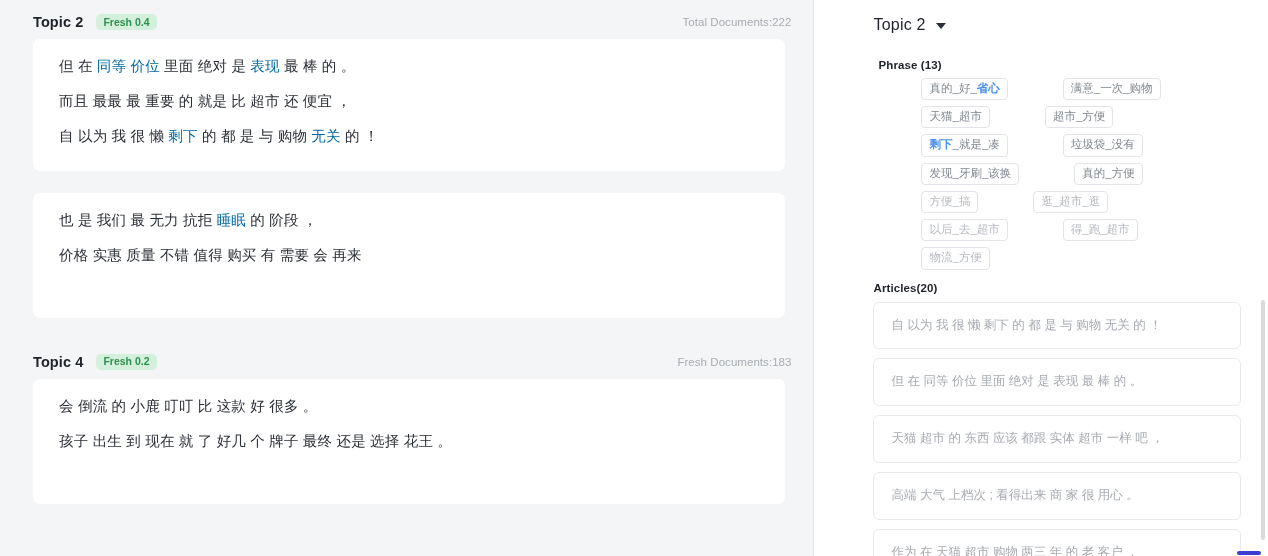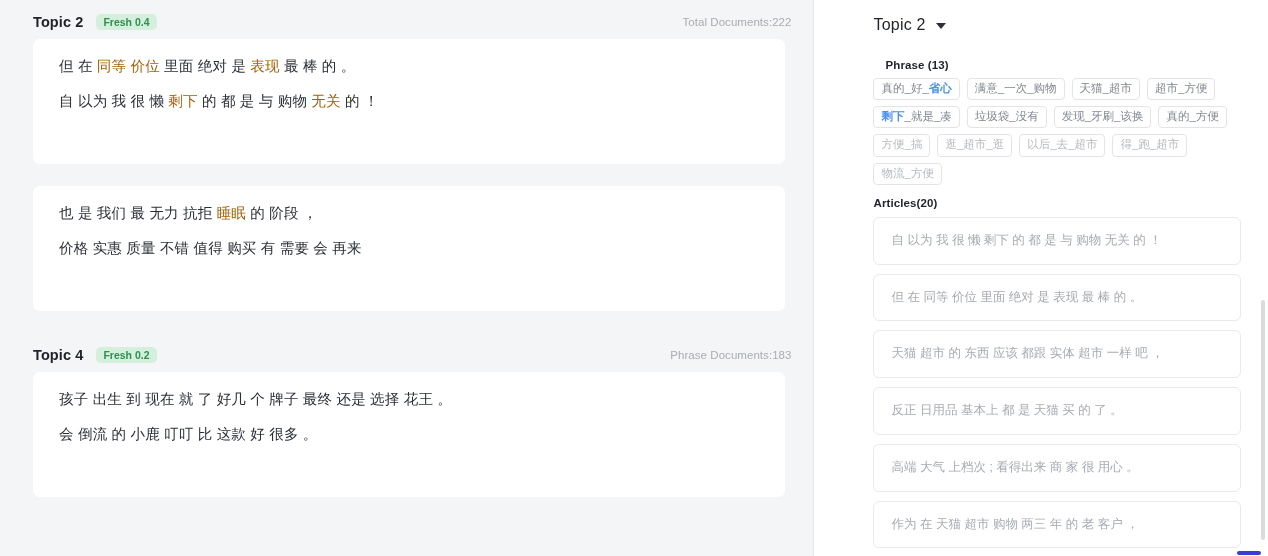--- a/index.html
+++ b/index.html
@@ -71,21 +71,21 @@
   }
   .doc-line {
     font-size: 14.5px;
     color: #2b2f36;
     line-height: 1.05;
     margin-bottom: 20px;
     white-space: nowrap;
     letter-spacing: .2px;
   }
   .doc-line:last-child { margin-bottom: 0; }
-  .hl { color: #a16207; }
+  .hl { color: #0369a1; }
   .spacer-gap { height: 22px; }
 
   
   .right-panel {
     width: 427px;
     height: 556px;
     background: #ffffff;
     position: relative;
     overflow: hidden;
     padding: 0 0 0 0;
@@ -110,40 +110,41 @@
     width: 0; height: 0;
     border-left: 5.5px solid transparent;
     border-right: 5.5px solid transparent;
     border-top: 6.5px solid #2b2f36;
     margin-top: 2px;
   }
   .section-label {
     font-size: 11.5px;
     font-weight: bold;
     color: #1f2329;
-    margin: 25px 0 7px 12px;
+    margin: 25px 0 7px 5px;
     letter-spacing: .1px;
   }
   .chips {
     display: flex;
     flex-wrap: wrap;
     gap: 6px 7px;
     max-width: 380px;
   }
   .chip {
     border: 1px solid #e2e4e7;
     border-radius: 4px;
     padding: 3px 7px 4px 7px;
     font-size: 11.5px;
     color: #7c8characters;
     color: #828890;
     background: #fff;
     line-height: 1.15;
     white-space: nowrap;
     cursor: pointer;
+    margin-left: 48px;
   }
   .chip.dim { color: #b6bac0; }
   .chip .chip-hl { color: #4a90ee; font-weight: bold; }
   .articles-label {
     font-size: 11.5px;
     font-weight: bold;
     color: #1f2329;
     margin: 12px 0 8px 0;
     letter-spacing: .1px;
   }
@@ -193,40 +194,41 @@
   <div class="left-panel">
     <div id="topics-container">
         <div class="topic-card">
           <div class="topic-head">
             <span class="topic-title">Topic 2</span>
             <span class="fresh-badge">Fresh 0.4</span>
             <span class="total-docs">Total Documents:222</span>
           </div>
           <div class="topic-body">
             <div class="doc-line"><span>但 在 </span><span class="hl">同等 价位</span><span> 里面 绝对 是 </span><span class="hl">表现</span><span> 最 棒 的 。</span></div>
+            <div class="doc-line"><span>而且 最最 最 重要 的 就是 比 超市 还 便宜 ，</span></div>
             <div class="doc-line"><span>自 以为 我 很 懒 </span><span class="hl">剩下</span><span> 的 都 是 与 购物 </span><span class="hl">无关</span><span> 的 ！</span></div>
           </div>
         </div>
         <div class="spacer-gap"></div>
         <div class="topic-card">
           <div class="topic-body">
             <div class="doc-line"><span>也 是 我们 最 无力 抗拒 </span><span class="hl">睡眠</span><span> 的 阶段 ，</span></div>
             <div class="doc-line"><span>价格 实惠 质量 不错 值得 购买 有 需要 会 再来</span></div>
           </div>
         </div>
         <div class="spacer-gap"></div>
         <div class="topic-card">
           <div class="topic-head">
             <span class="topic-title">Topic 4</span>
             <span class="fresh-badge">Fresh 0.2</span>
-            <span class="total-docs">Phrase Documents:183</span>
+            <span class="total-docs">Fresh Documents:183</span>
           </div>
           <div class="topic-body">
+            <div class="doc-line"><span>会 倒流 的 小鹿 叮叮 比 这款 好 很多 。</span></div>
             <div class="doc-line"><span>孩子 出生 到 现在 就 了 好几 个 牌子 最终 还是 选择 花王 。</span></div>
-            <div class="doc-line"><span>会 倒流 的 小鹿 叮叮 比 这款 好 很多 。</span></div>
           </div>
         </div>
       </div>
   </div>
 
   <div class="right-panel">
     <div class="rp-inner">
 
       <div class="topic-select">
         <span class="topic-select-label">Topic 2</span>
@@ -248,21 +250,20 @@
           <div class="chip dim"><span>以后_去_超市</span></div>
           <div class="chip dim"><span>得_跑_超市</span></div>
           <div class="chip dim"><span>物流_方便</span></div>
         </div>
 
       <div class="articles-label">Articles(20)</div>
       <div class="article-list" id="articles-container">
           <div class="article-card">自 以为 我 很 懒 剩下 的 都 是 与 购物 无关 的 ！</div>
           <div class="article-card">但 在 同等 价位 里面 绝对 是 表现 最 棒 的 。</div>
           <div class="article-card">天猫 超市 的 东西 应该 都跟 实体 超市 一样 吧 ，</div>
-          <div class="article-card">反正 日用品 基本上 都 是 天猫 买 的 了 。</div>
           <div class="article-card">高端 大气 上档次 ; 看得出来 商 家 很 用心 。</div>
           <div class="article-card">作为 在 天猫 超市 购物 两三 年 的 老 客户 ，</div>
         </div>
 
     </div>
     <div class="v-scrollbar"></div>
   </div>
 
   <div class="h-scroll-thumb"></div>
 </div>

